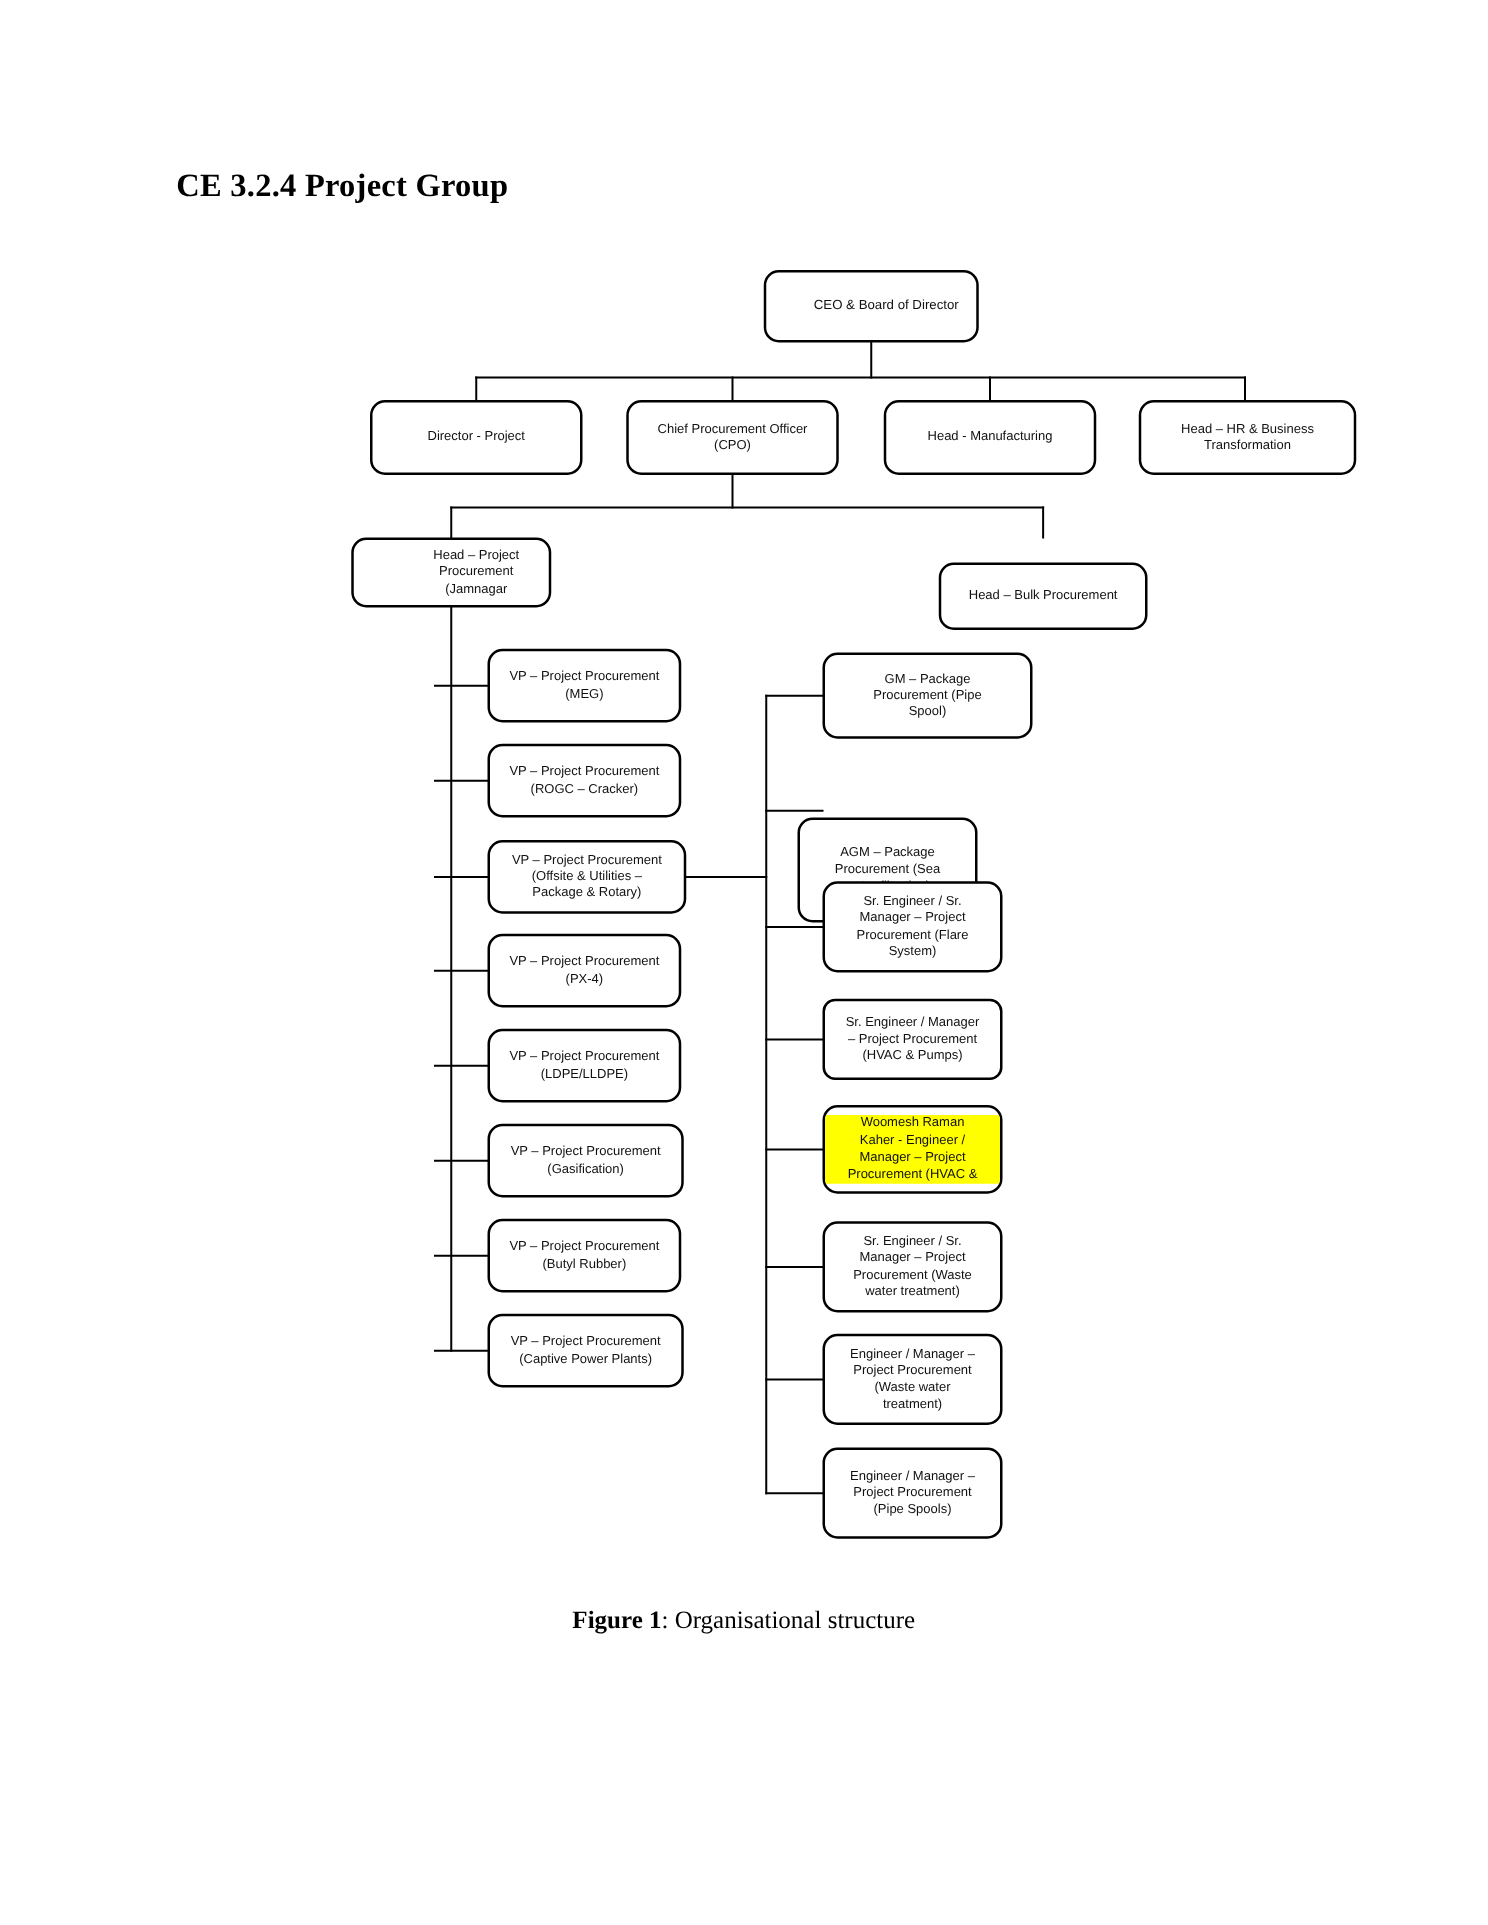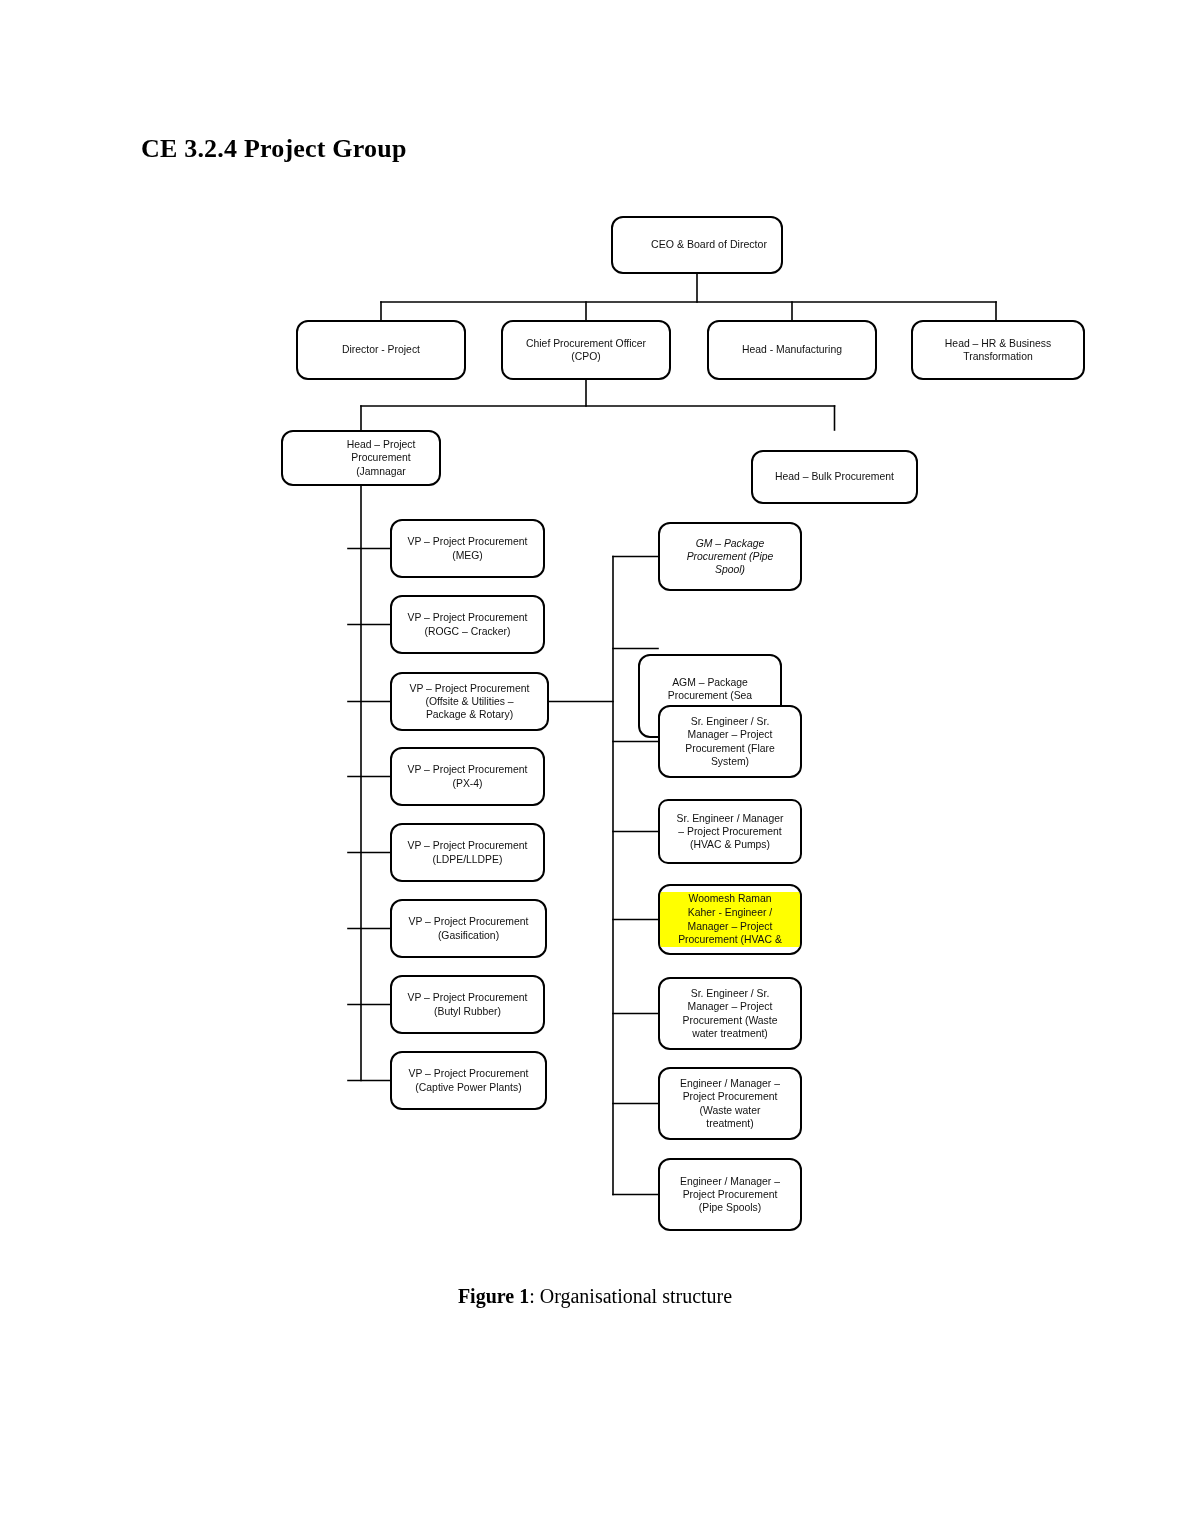--- a/index.html
+++ b/index.html
@@ -185,21 +185,21 @@
 (Gasification)</span>
         </div>
         <div class="node" style="left: 390px; top: 975px; width: 155px; height: 59px;">
           <span class="node-label">VP – Project Procurement
 (Butyl Rubber)</span>
         </div>
         <div class="node" style="left: 390px; top: 1051px; width: 157px; height: 59px;">
           <span class="node-label">VP – Project Procurement
 (Captive Power Plants)</span>
         </div>
-        <div class="node" style="left: 658px; top: 522px; width: 144px; height: 69px; font-style: italic;">
+        <div class="node" style="left: 658px; top: 522px; width: 168px; height: 69px;">
           <span class="node-label">GM – Package
 Procurement (Pipe
 Spool)</span>
         </div>
         <div class="node" style="left: 638px; top: 614px; width: 144px; height: 84px; margin-top: 40px;">
           <span class="node-label">AGM – Package
 Procurement (Sea
 water filtration)</span>
         </div>
         <div class="node" style="left: 658px; top: 705px; width: 144px; height: 73px;">

